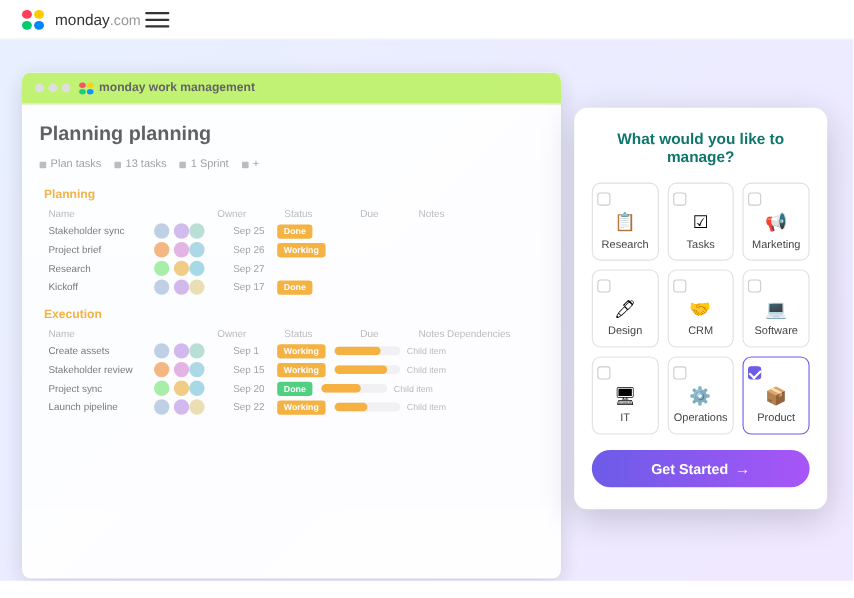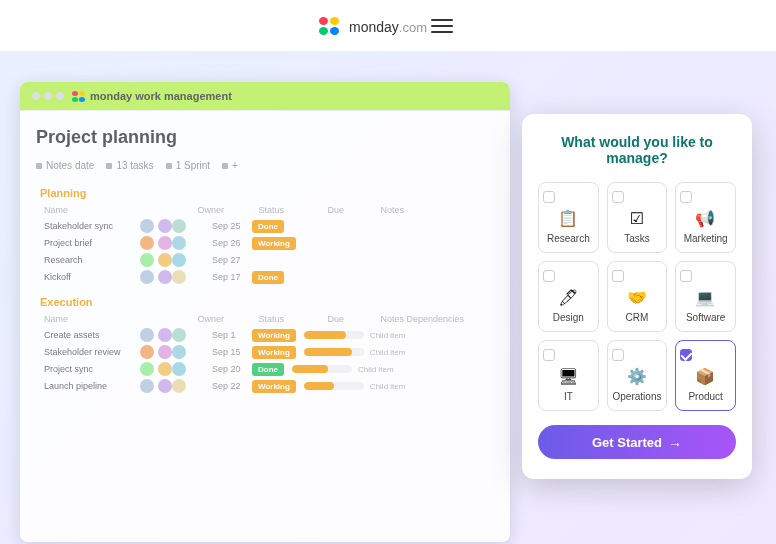--- a/index.html
+++ b/index.html
@@ -8,25 +8,25 @@
       height: 544px;
       overflow: hidden;
       font-family: -apple-system, BlinkMacSystemFont, 'Segoe UI', sans-serif;
       background: #fff;
     }
 
     
     .header {
       display: flex;
       align-items: center;
-      justify-content: center;
+      justify-content: flex-start;
       padding: 12px 20px;
       background: #fff;
       border-bottom: 1px solid #f0f0f0;
-      height: 52px;
+      height: 36px;
     }
     .logo {
       display: flex;
       align-items: center;
       gap: 6px;
     }
     .logo-dots {
       display: flex;
       flex-wrap: wrap;
       width: 24px;
@@ -382,25 +382,25 @@
         <div class="brand-small-dots">
           <div class="brand-small-dot brand-small-dot-1"></div>
           <div class="brand-small-dot brand-small-dot-2"></div>
           <div class="brand-small-dot brand-small-dot-3"></div>
           <div class="brand-small-dot brand-small-dot-4"></div>
         </div>
         <span class="brand-small-text">monday work management</span>
       </div>
     </div>
     <div class="bg-panel-content" style="filter: blur(0.5px); opacity: 0.85;">
-      <div class="panel-title">Project planning</div>
+      <div class="panel-title">Planning planning</div>
       <div class="panel-meta">
         <div class="meta-item">
           <div class="meta-dot"></div>
-          <span>Notes date</span>
+          <span>Plan tasks</span>
         </div>
         <div class="meta-item">
           <div class="meta-dot"></div>
           <span>13 tasks</span>
         </div>
         <div class="meta-item">
           <div class="meta-dot"></div>
           <span>1 Sprint</span>
         </div>
         <div class="meta-item">

